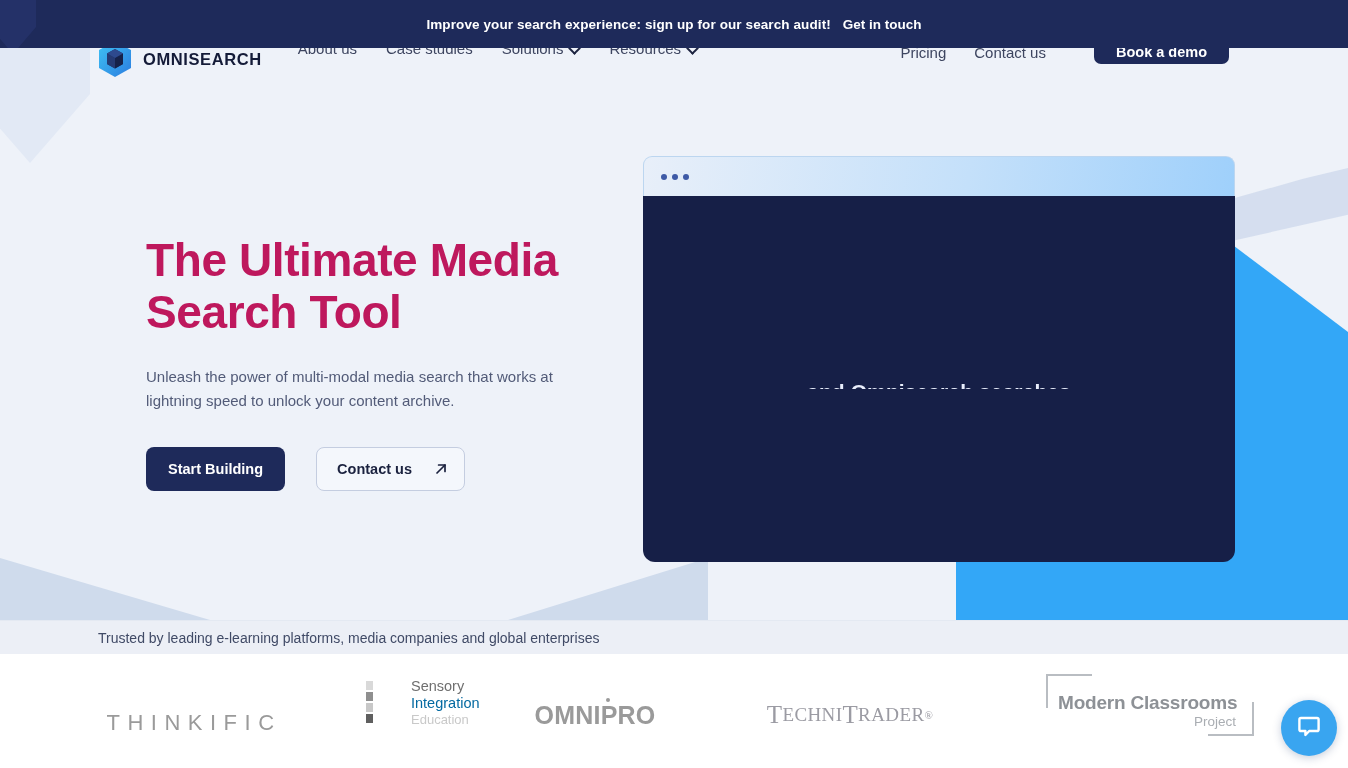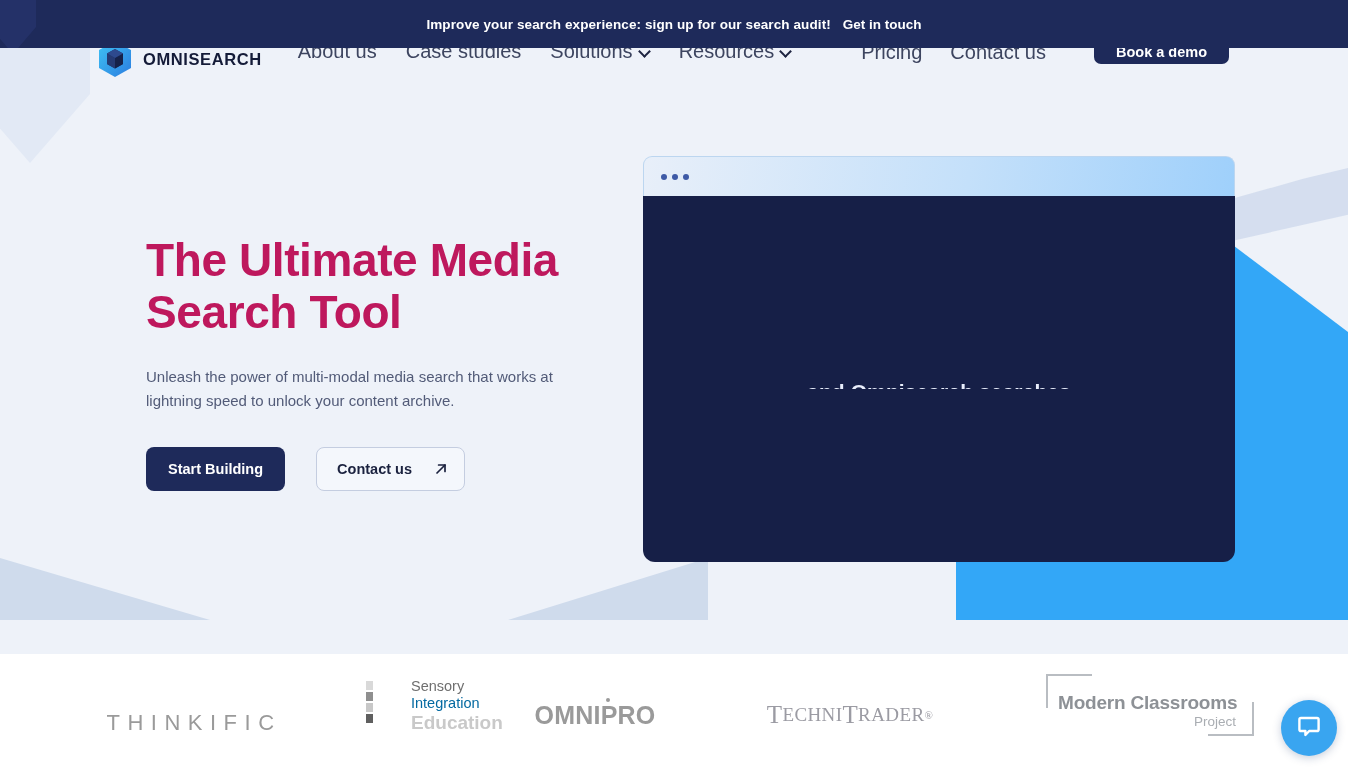--- a/index.html
+++ b/index.html
@@ -135,21 +135,21 @@
     font-weight: 700;
     letter-spacing: .6px;
     color: #141b38;
   }
   .nav-links {
     display: flex;
     align-items: center;
     gap: 29px;
   }
   .nav-link {
-    font-size: 20px;
+    font-size: 15px;
     color: #3d4560;
     cursor: pointer;
     display: flex;
     align-items: center;
     gap: 7px;
     white-space: nowrap;
   }
   .caret {
     display: inline-block;
     width: 10px; height: 10px;
@@ -350,21 +350,21 @@
   }
   .sb { width: 7px; flex: 1; }
   .sensory-words {
     display: flex;
     flex-direction: column;
     line-height: 1.16;
     margin-left: 29px;
   }
   .sw1 { font-size: 14.5px; color: #6f6f6f; }
   .sw2 { font-size: 14.5px; color: #0369a1; }
-  .sw3 { font-size: 19px; color: #c9c9c9; font-weight: bold; }
+  .sw3 { font-size: 13px; color: #c9c9c9; }
   .lg-omnipro {
     left: 520px; top: 26px; width: 150px;
     font-size: 25px;
     font-weight: 700;
     color: #9a9a9a;
     letter-spacing: .2px;
     position: absolute;
   }
   .omnipro-dot {
     position: absolute;
@@ -530,20 +530,23 @@
             <span class="dot"></span>
             <span class="dot"></span>
         </span>
       </div>
       <div class="mock-screen">
         <div class="mock-caption">and Omnisearch searches</div>
       </div>
     </div>
   </div>
 
+  <div class="trusted">
+    <span class="trusted-text">Trusted by leading e-learning platforms, media companies and global enterprises</span>
+  </div>
 
   <div class="logobar">
 
     <div class="logo-slot lg-thinkific">THINKIFIC</div>
 
     <div class="logo-slot lg-sensory">
       <span class="sensory-bars">
         <span class="sb" style="background:#d9d9d9"></span>
         <span class="sb" style="background:#8f8f8f"></span>
         <span class="sb" style="background:#c8c8c8"></span>

